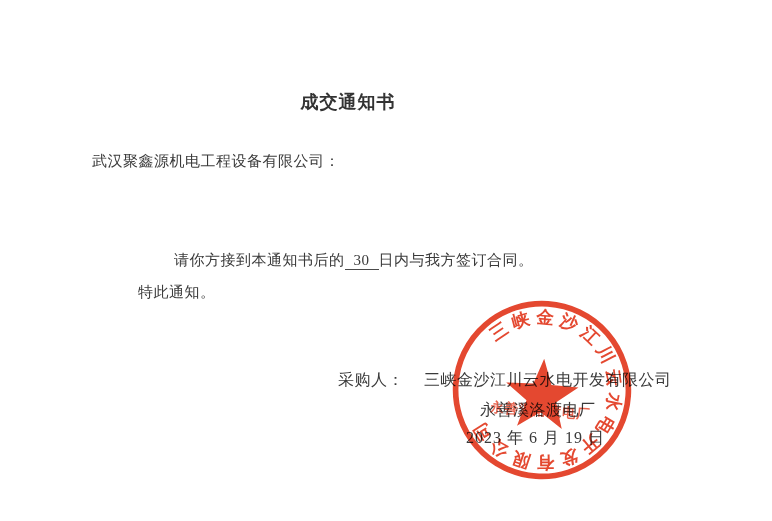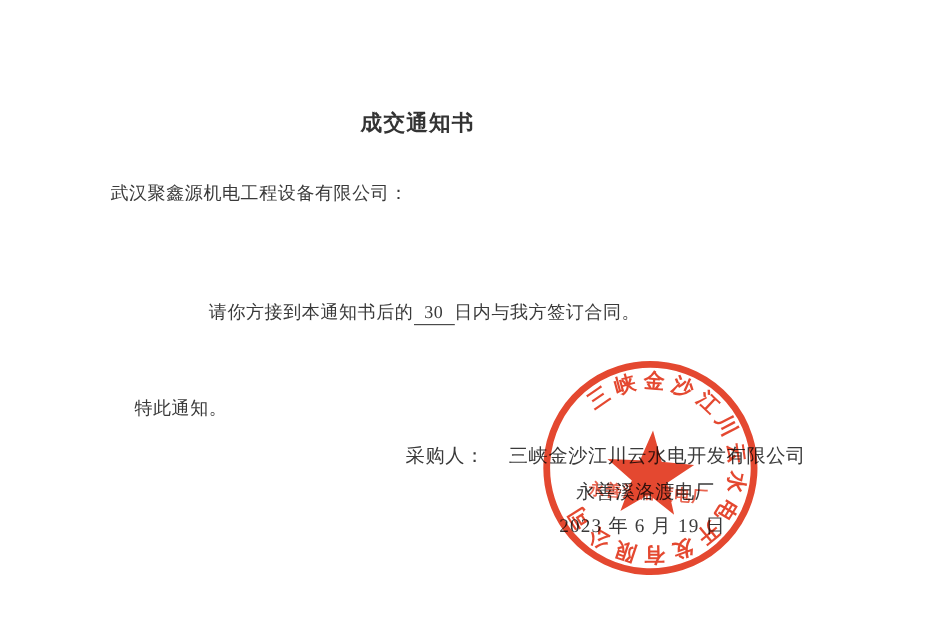--- a/index.html
+++ b/index.html
@@ -31,21 +31,21 @@
     position: absolute;
     font-size: 15px;
     letter-spacing: 0.5px;
     white-space: nowrap;
     color: #3a3a3a;
   }
   .addressee   { top: 152px; left: 92px; }
   .body-line-1 { top: 186px; left: 130px; }
   .body-line-2 { top: 218px; left: 92px; }
   .body-line-3 { top: 251px; left: 146px; margin-left: 28px; }
-  .body-line-4 { top: 283px; left: 112px; margin-top: 48px; }
+  .body-line-4 { top: 283px; left: 138px; }
   .days-underline {
     display: inline-block;
     border-bottom: 1px solid #4a4a4a;
     padding: 0 9px;
     line-height: 17px;
   }
   .sig-line {
     position: absolute;
     font-size: 16px;
     letter-spacing: 0.5px;

